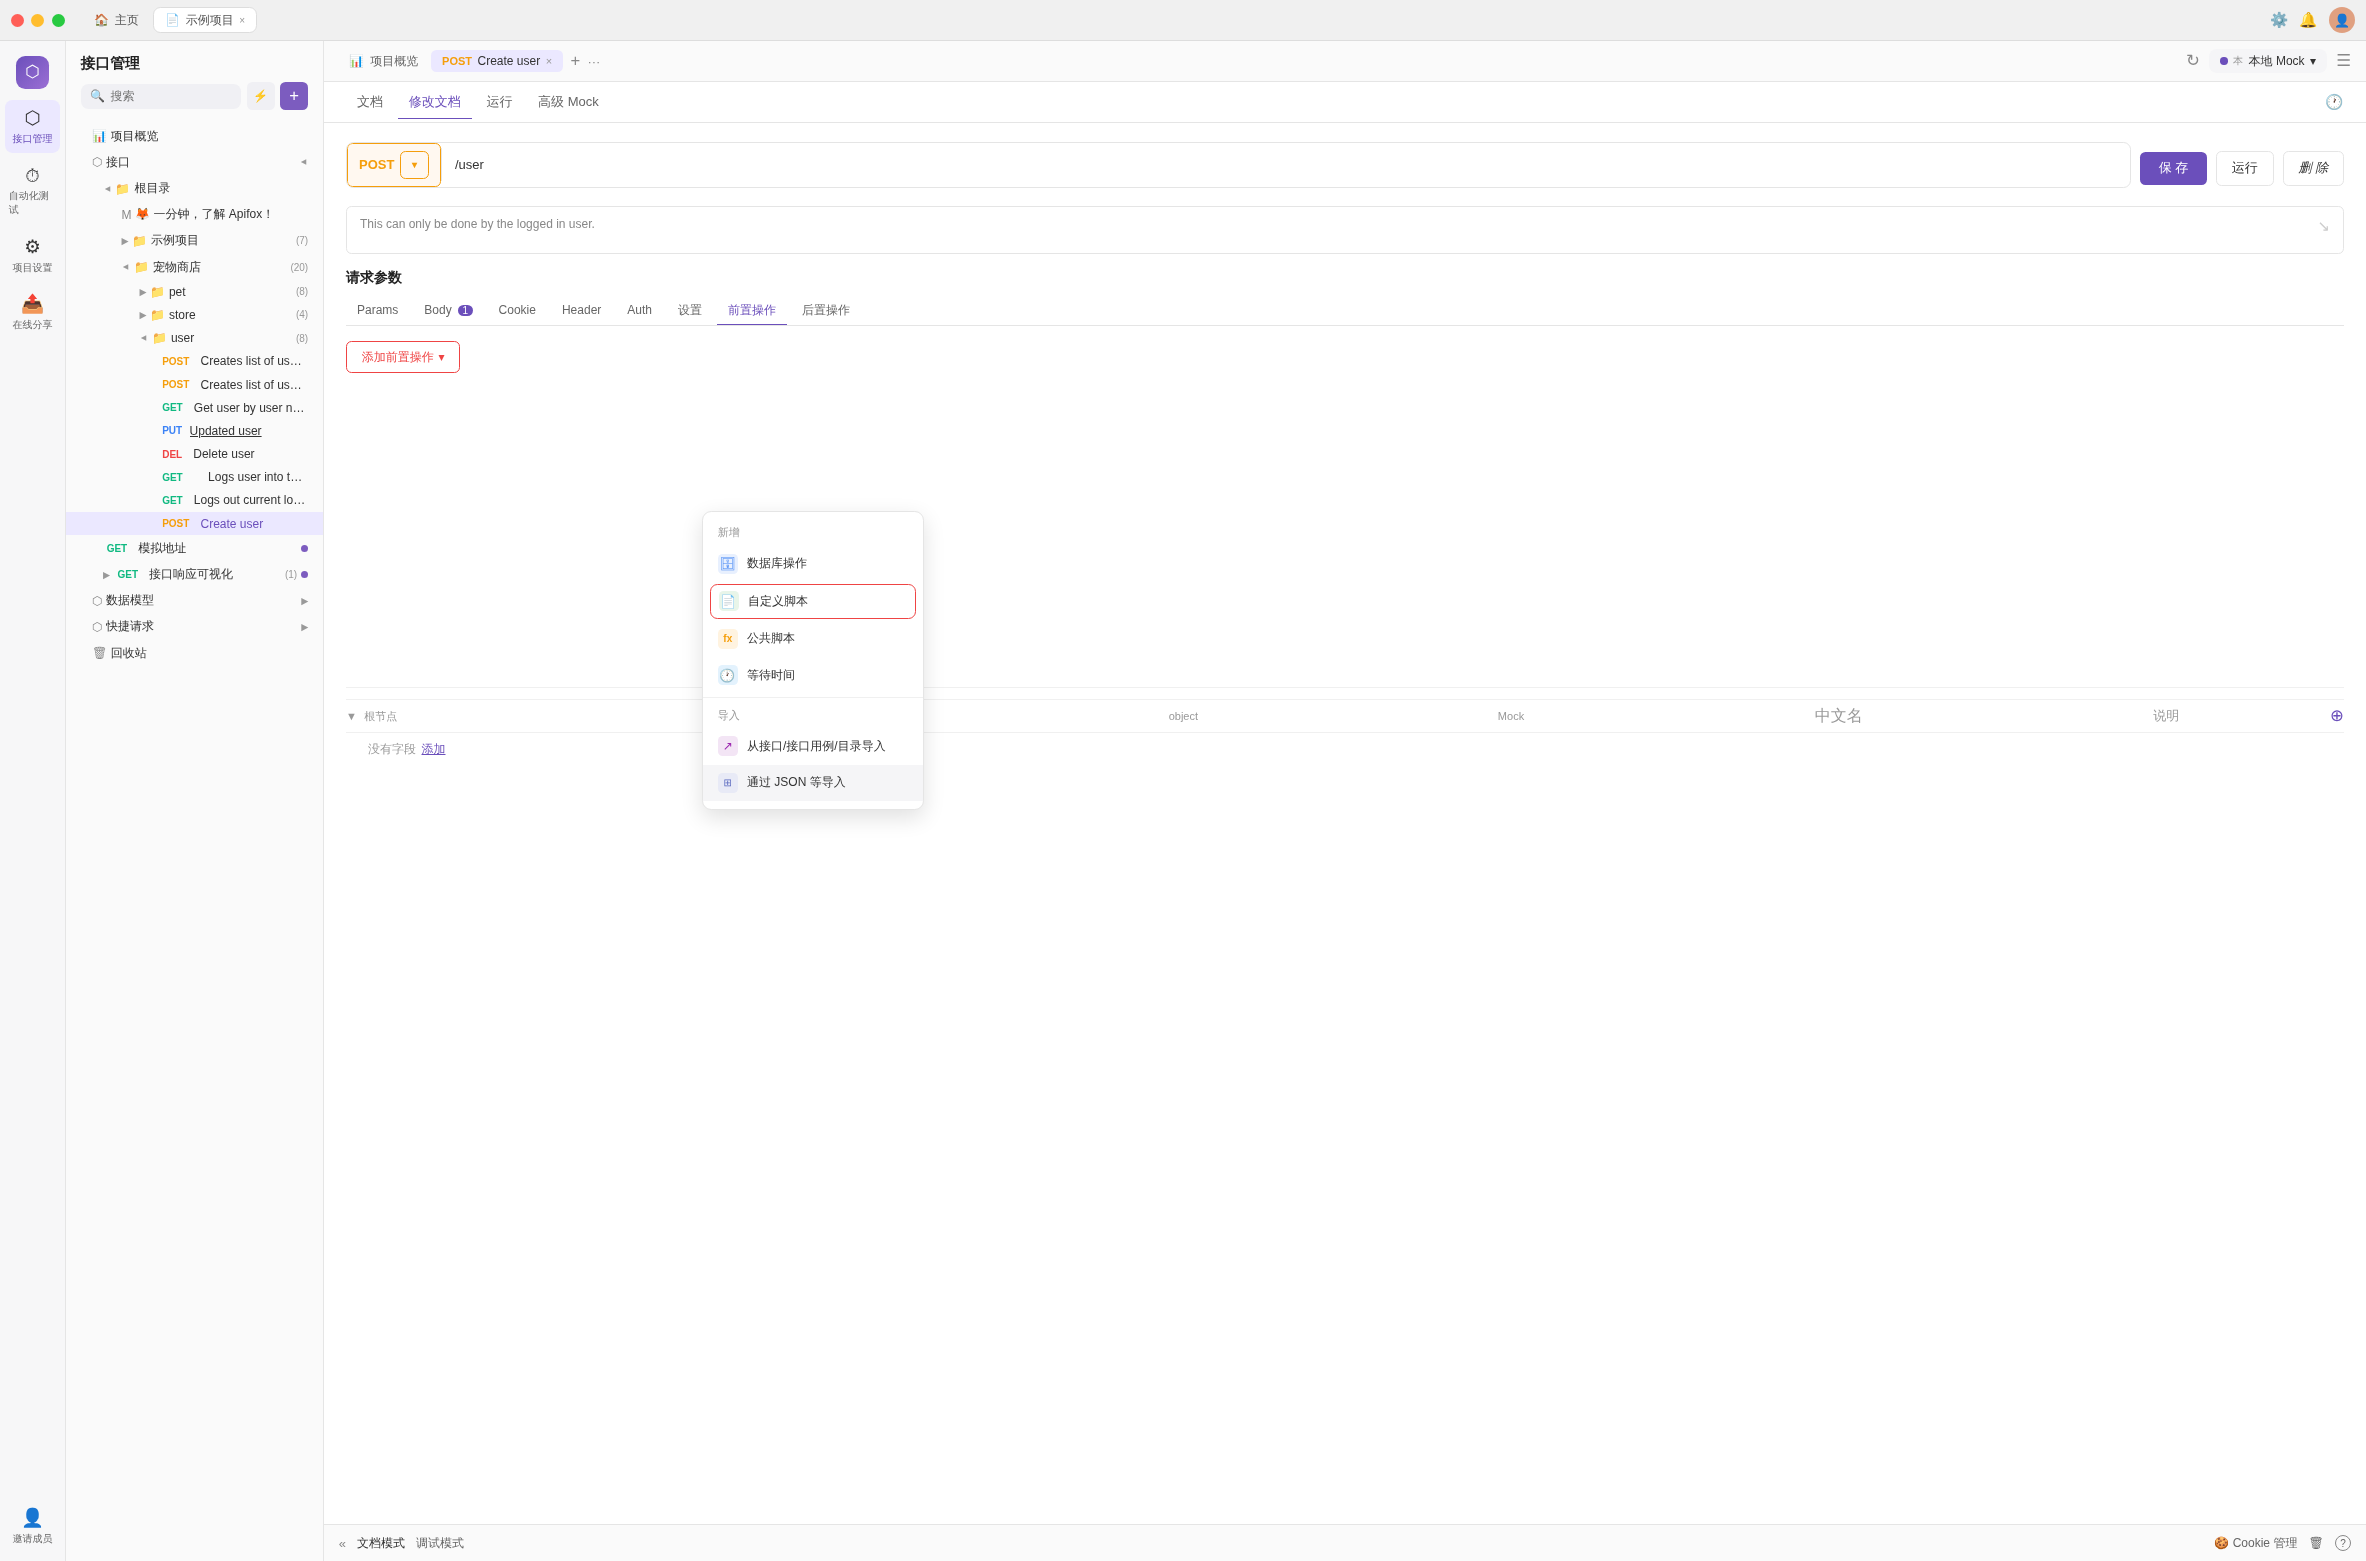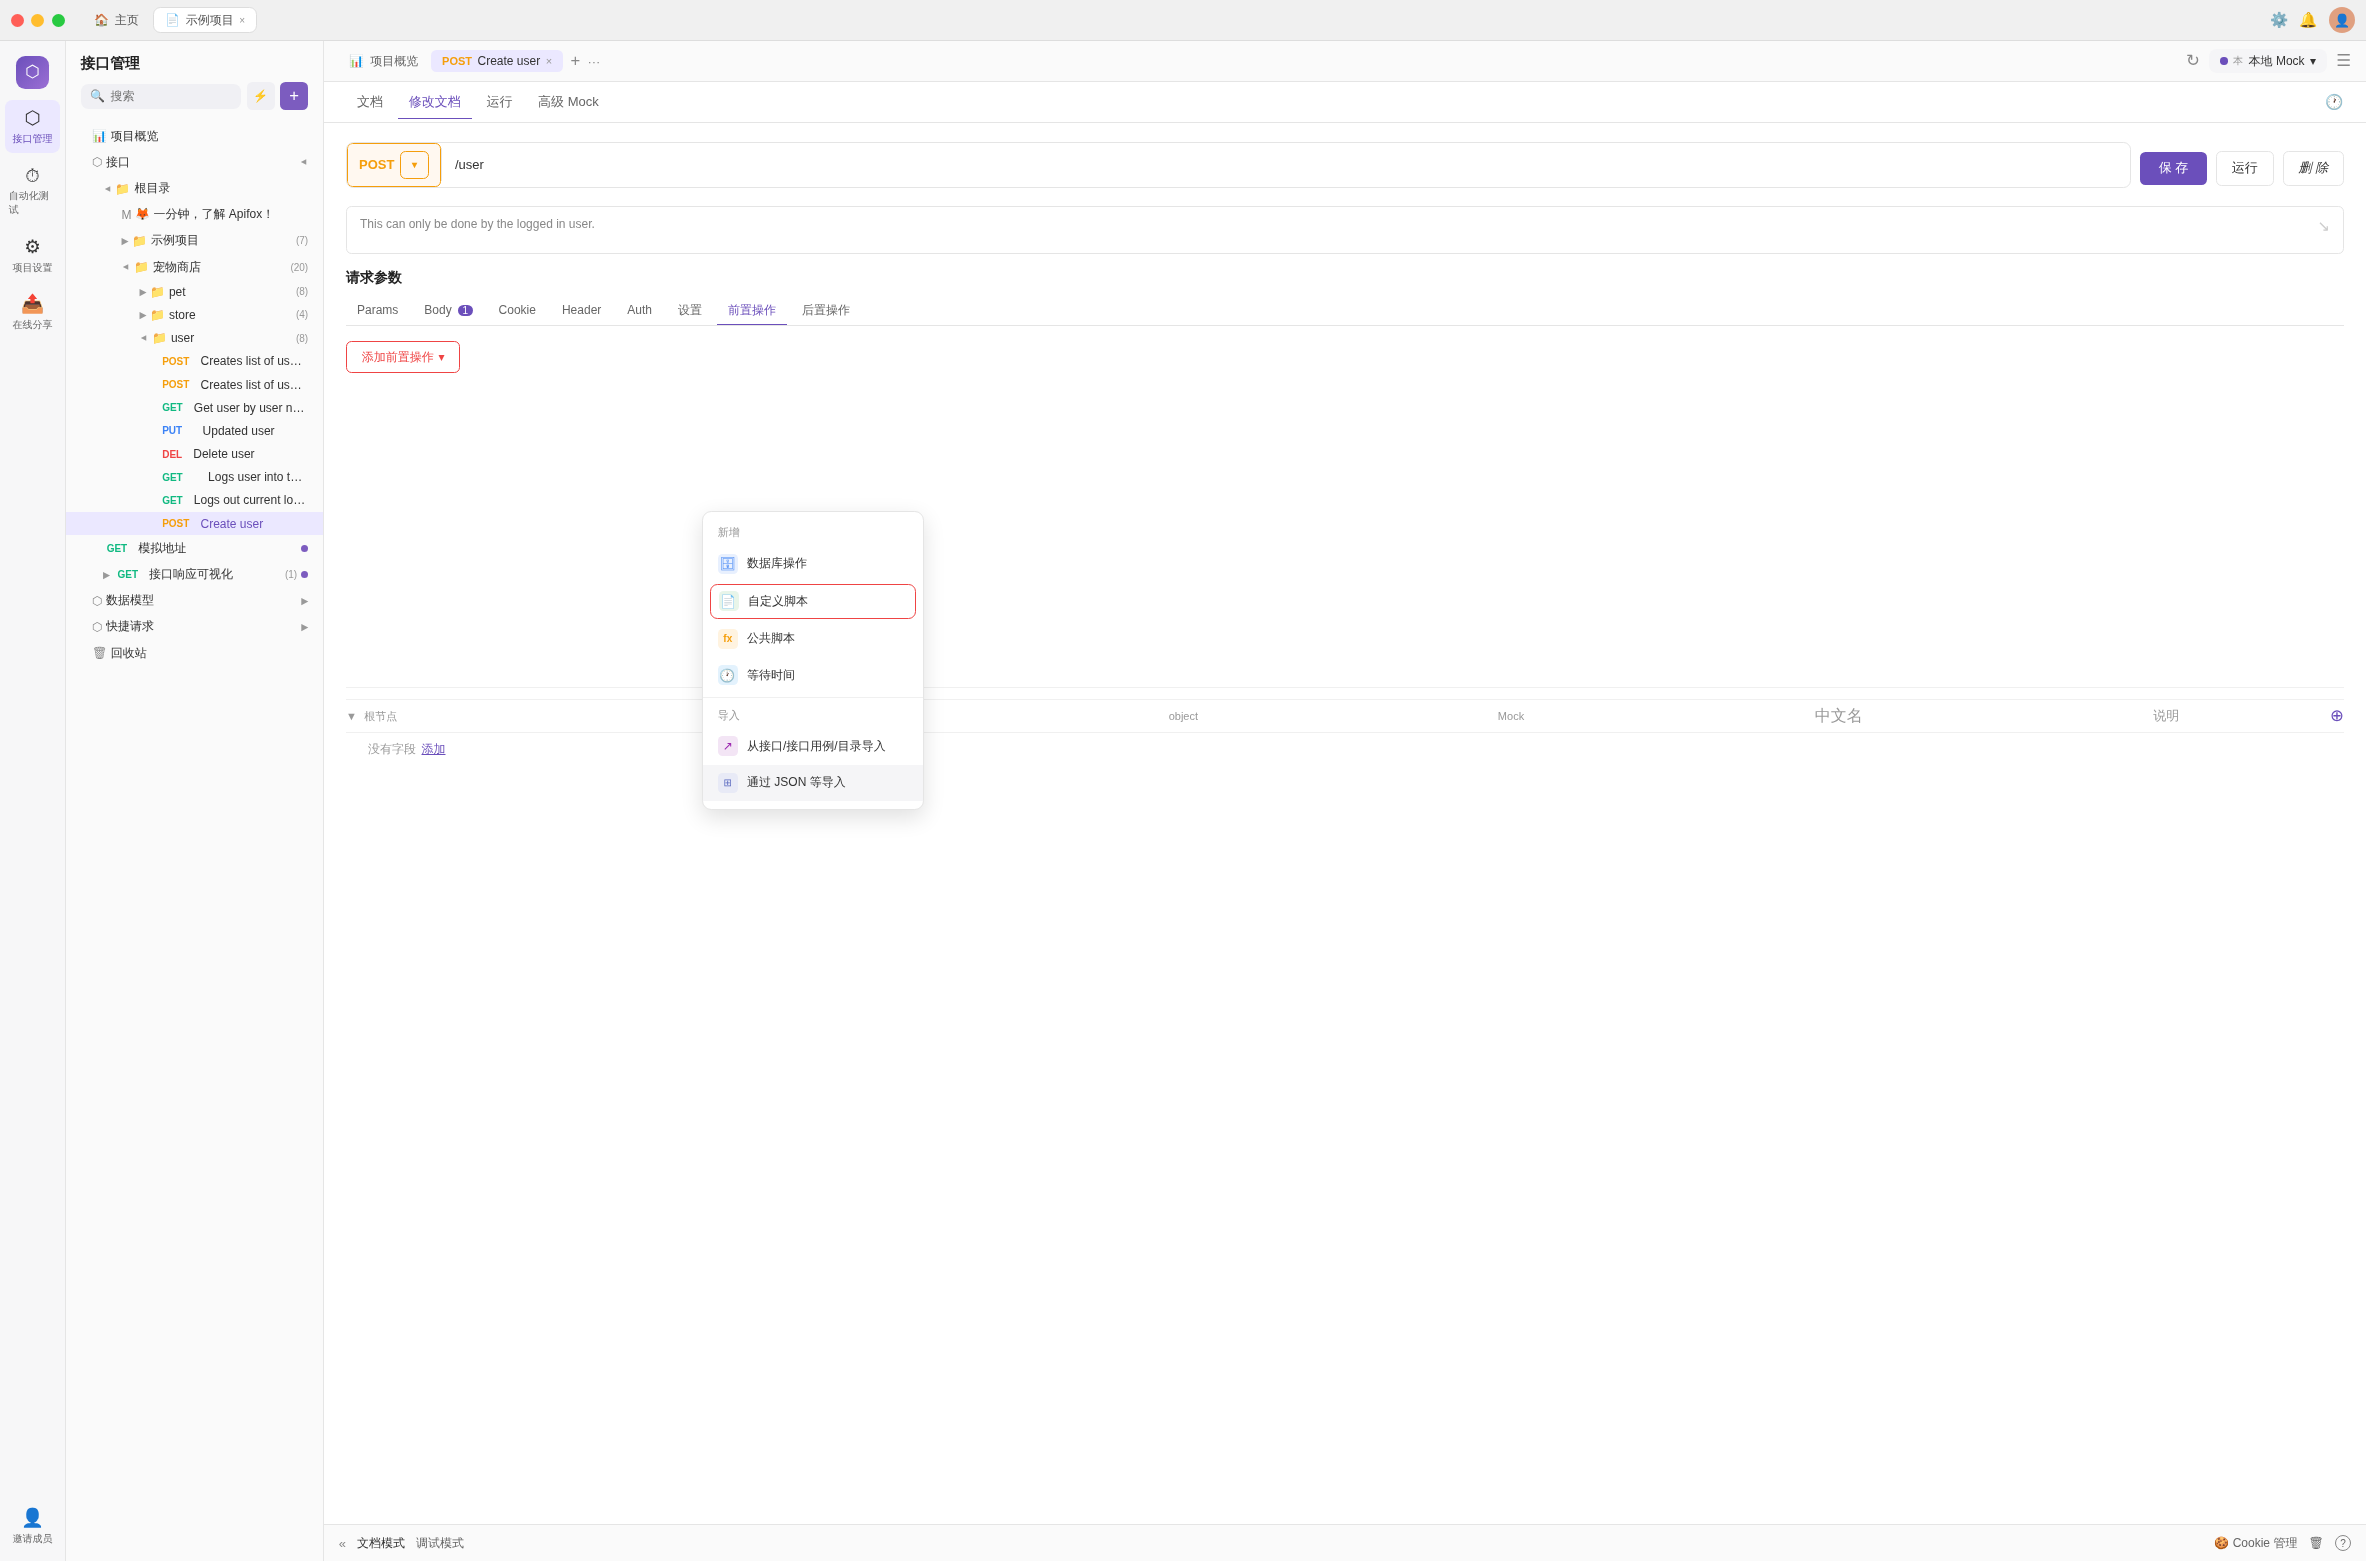--- a/index.html
+++ b/index.html
@@ -283,21 +283,21 @@
 
       <div class="tree-item">
         <span style="width:74px" class="indent"></span>
         <span class="method-badge method-get">GET</span>
         <span class="item-label" style="margin-left:3.7px;">Get user by user na...</span>
       </div>
 
       <div class="tree-item">
         <span style="width:74px" class="indent"></span>
         <span class="method-badge method-put">PUT</span>
-        <span class="item-label" style="margin-left:13px;">Updated user</span>
+        <span class="item-label" style="margin-left:0;text-decoration:underline;">Updated user</span>
       </div>
 
       <div class="tree-item">
         <span style="width:74px" class="indent"></span>
         <span class="method-badge method-del">DEL</span>
         <span class="item-label" style="margin-left:3.7px;">Delete user</span>
       </div>
 
       <div class="tree-item">
         <span style="width:74px" class="indent"></span>

